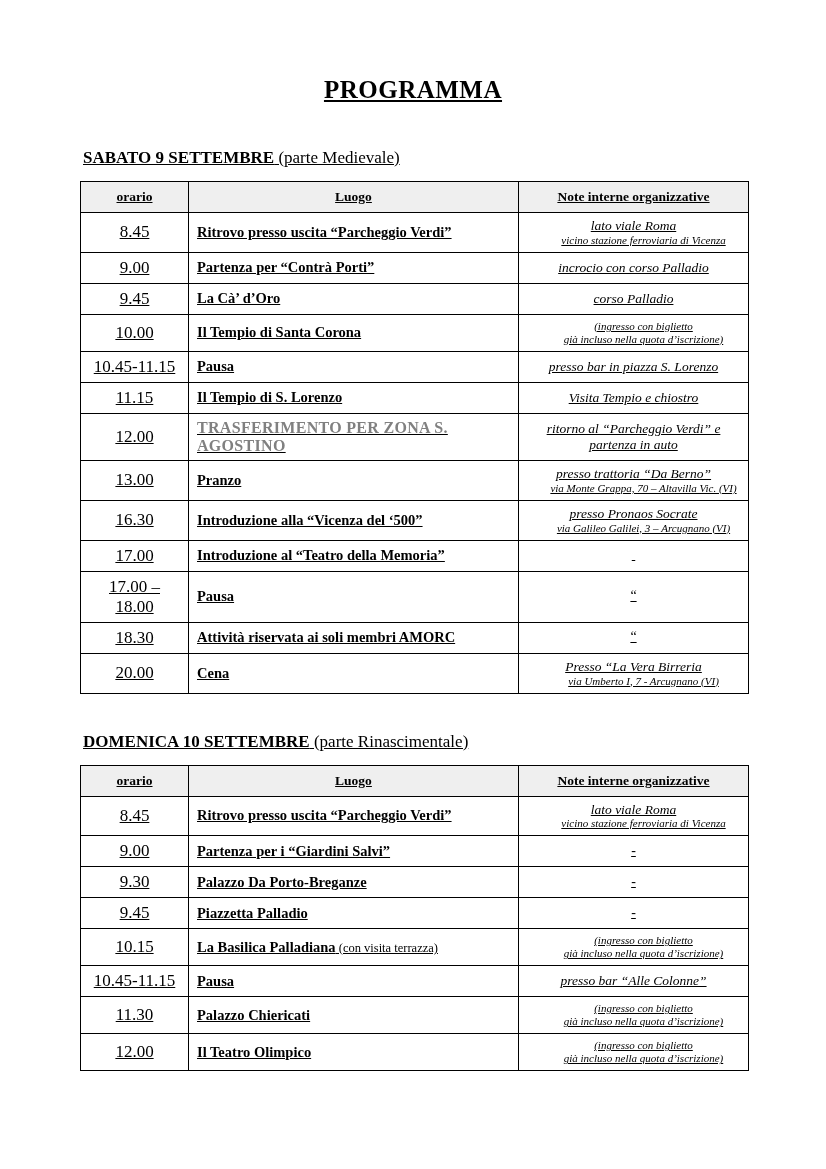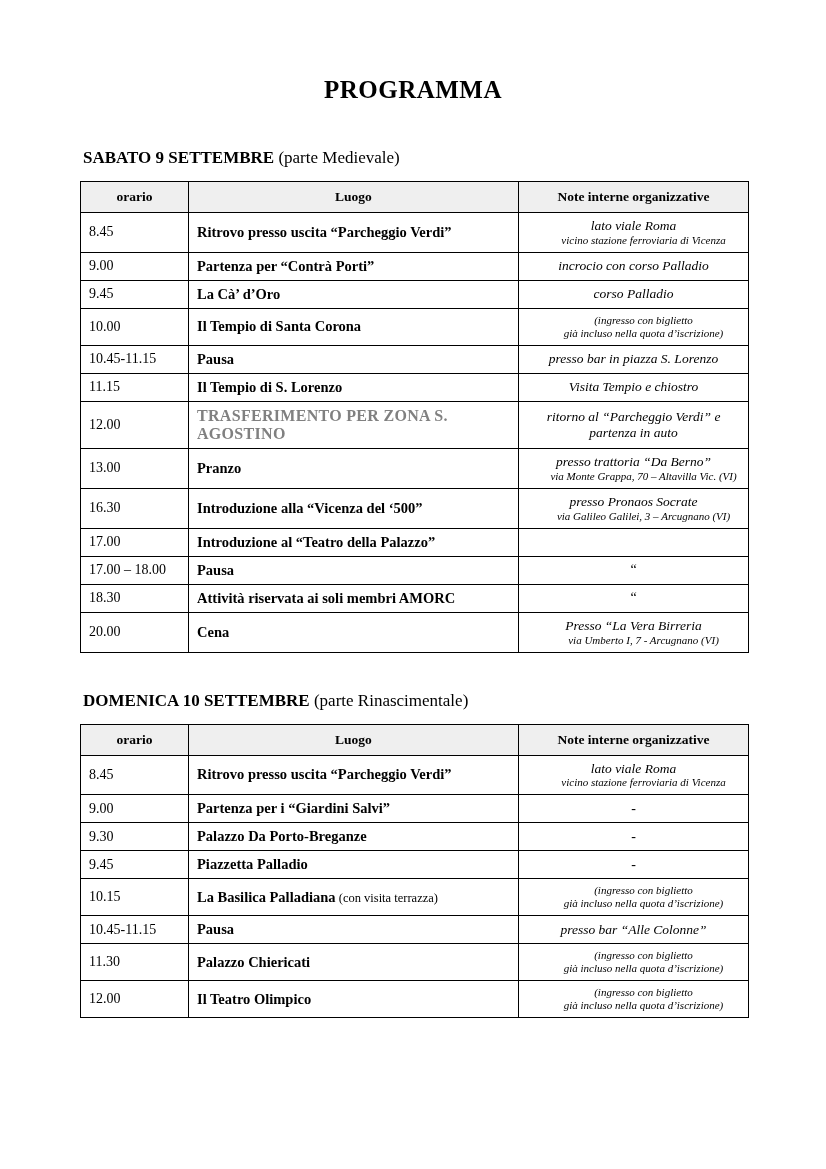--- a/index.html
+++ b/index.html
@@ -11,20 +11,21 @@
     width: 826px;
     height: 1169px;
     font-family: "Liberation Serif", serif;
     color: #000000;
     position: relative;
   }
   .page {
     padding: 76px 78px 0 78px;
     box-sizing: border-box;
     width: 826px;
+    text-decoration: underline;
   }
   .doc-title {
     text-align: center;
     font-size: 25px;
     font-weight: bold;
     letter-spacing: 0.5px;
     margin: 0 0 44px 0;
   }
   .section-heading {
     font-size: 17px;
@@ -53,22 +54,23 @@
     text-align: center;
     font-size: 13.5px;
     font-weight: bold;
     padding: 7px 22px;
   }
   col.c-orario { width: 108px; }
   col.c-luogo  { width: 330px; }
   col.c-note   { width: 230px; }
 
   td.orario {
-    font-size: 14px;
+    font-size: 17px;
     padding-left: 10px;
+    text-align: center;
   }
   td.luogo {
     font-size: 14.5px;
     font-weight: bold;
     padding-left: 12px;
   }
   td.luogo .sub {
     font-weight: normal;
     font-size: 12.5px;
   }
@@ -190,21 +192,21 @@
           <tr>
             <td class="orario">16.30</td>
             <td class="luogo"><span>Introduzione alla “Vicenza del ‘500”</span></td>
             <td class="note">
               <span class="big">presso Pronaos Socrate</span>
               <span class="small">via Galileo Galilei, 3 – Arcugnano (VI)</span>
             </td>
           </tr>
           <tr>
             <td class="orario">17.00</td>
-            <td class="luogo"><span>Introduzione al “Teatro della Palazzo”</span></td>
+            <td class="luogo"><span>Introduzione al “Teatro della Memoria”</span></td>
             <td class="note center">&nbsp;</td>
           </tr>
           <tr>
             <td class="orario">17.00 – 18.00</td>
             <td class="luogo"><span>Pausa</span></td>
             <td class="note center">“</td>
           </tr>
           <tr>
             <td class="orario">18.30</td>
             <td class="luogo"><span>Attività riservata ai soli membri AMORC</span></td>

